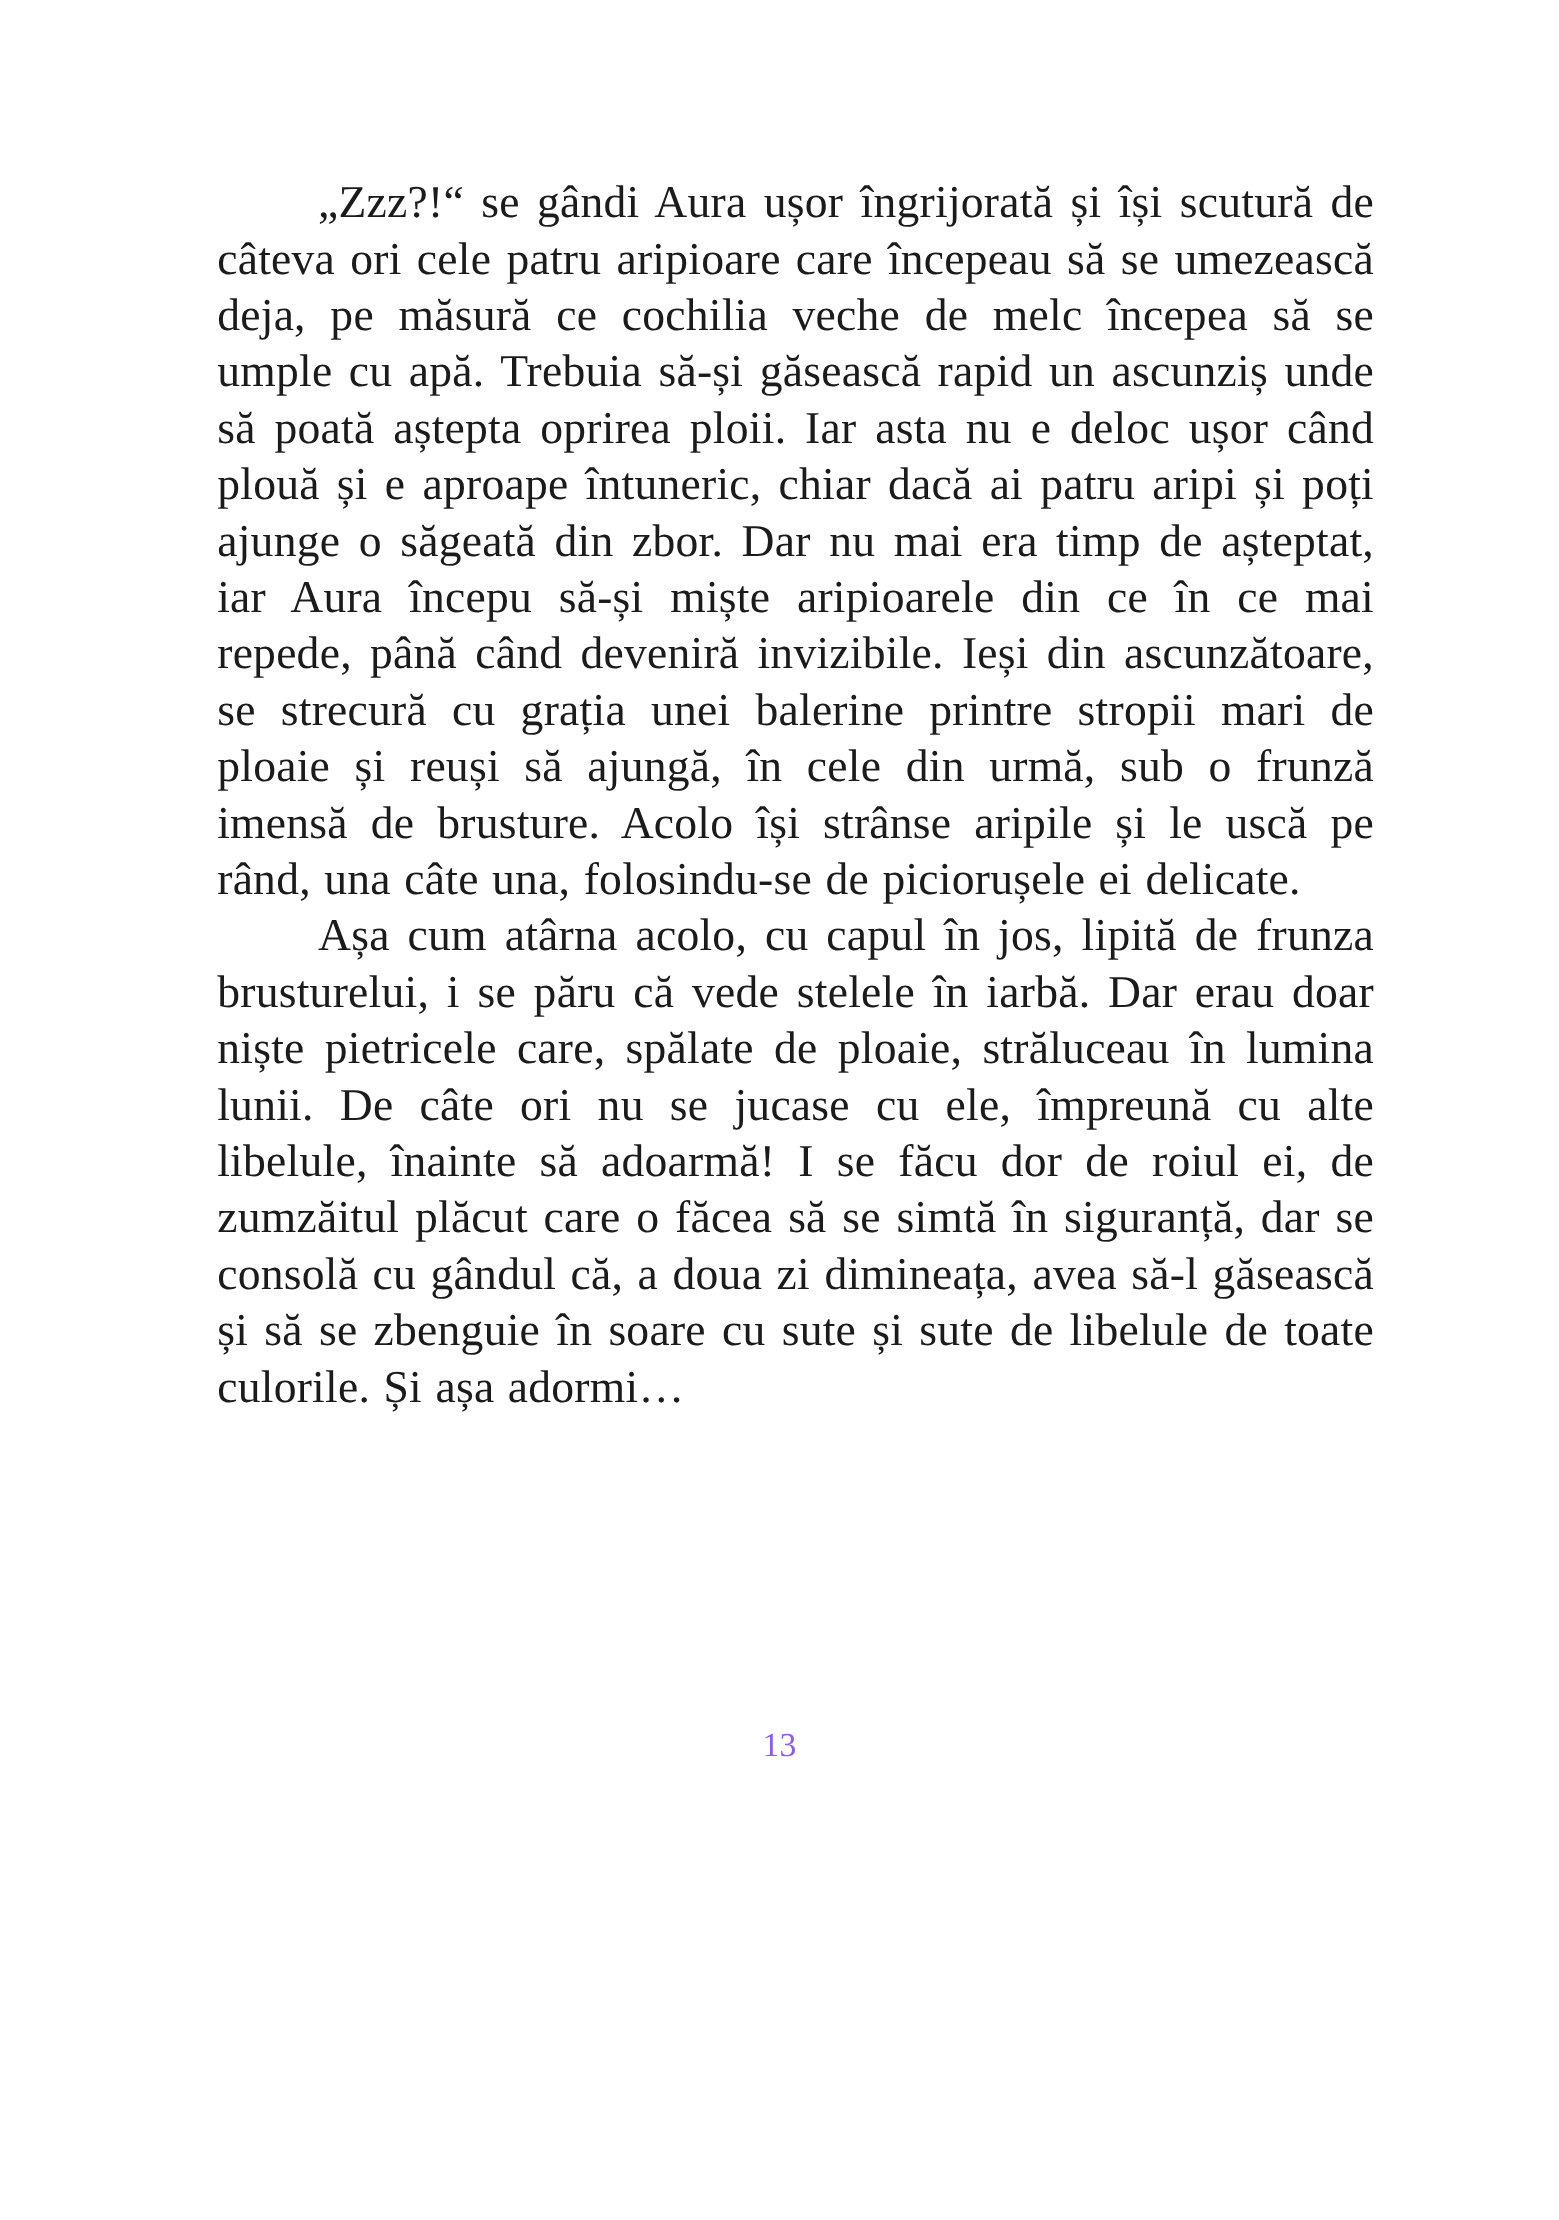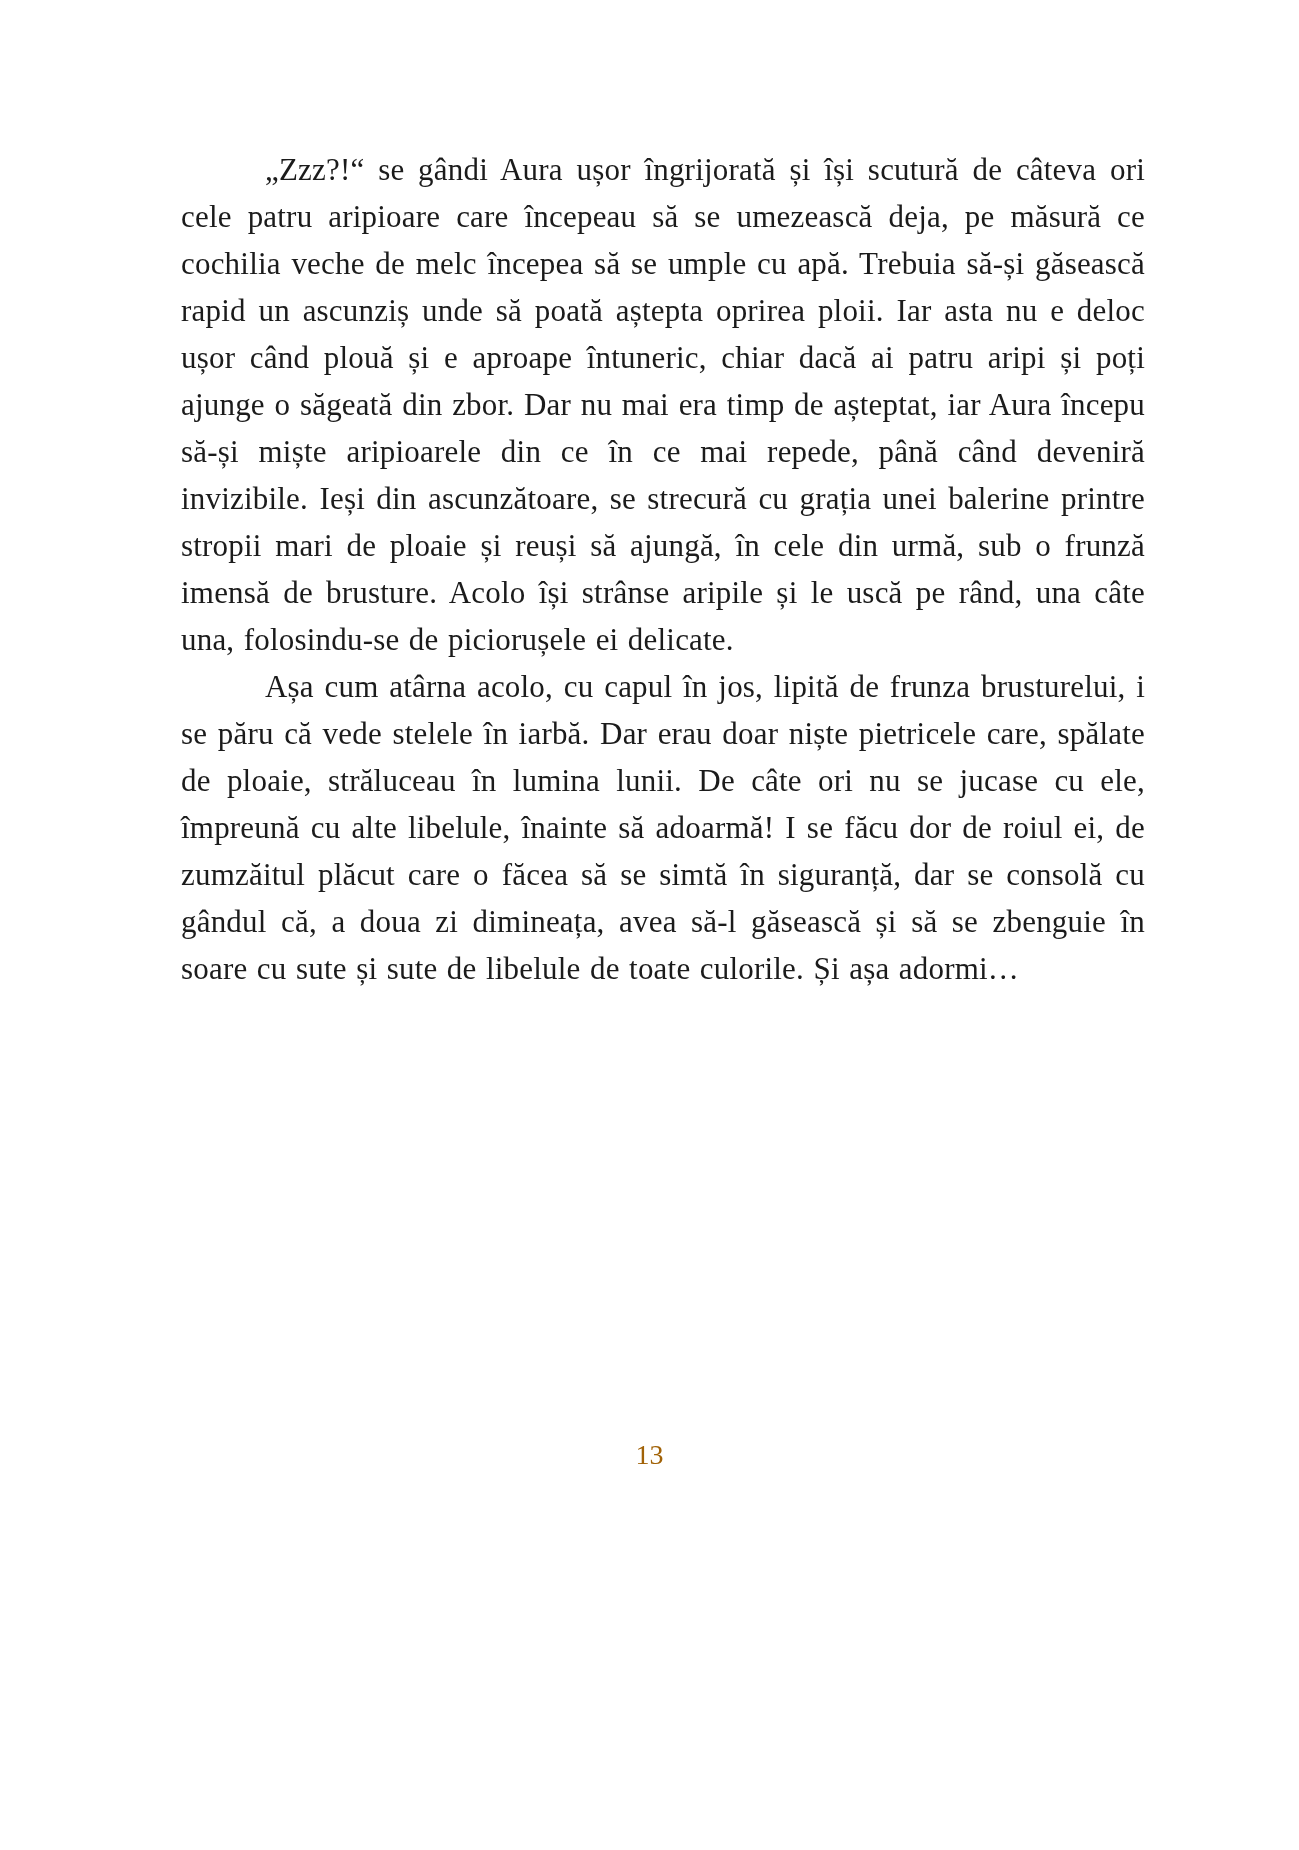--- a/index.html
+++ b/index.html
@@ -23,36 +23,36 @@
   }
   .text-block {
     position: absolute;
     left: 181px;
     top: 146px;
     width: 964px;
   }
   .para {
     margin: 0;
     padding: 0;
-    font-size: 31px;
+    font-size: 38px;
     line-height: 47px;
     text-align: justify;
     text-indent: 84px;
     word-spacing: 1.5px;
     letter-spacing: 0.2px;
   }
   .page-number {
     position: absolute;
     left: 0;
     right: 0;
     top: 1438px;
     text-align: center;
     font-size: 28px;
     line-height: 34px;
-    color: #a16207;
+    color: #8b5cf6;
   }
 </style>
 </head>
 <body>
 
 <div class="page">
   <main class="text-block">
     <p class="para">„Zzz?!“ se gândi Aura ușor îngrijorată și își scutură de câteva ori cele patru aripioare care începeau să se umezească deja, pe măsură ce cochilia veche de melc începea să se umple cu apă. Trebuia să-și găsească rapid un ascunziș unde să poată aștepta oprirea ploii. Iar asta nu e deloc ușor când plouă și e aproape întuneric, chiar dacă ai patru aripi și poți ajunge o săgeată din zbor. Dar nu mai era timp de așteptat, iar Aura începu să-și miște aripioarele din ce în ce mai repede, până când deveniră invizibile. Ieși din ascunzătoare, se strecură cu grația unei balerine printre stropii mari de ploaie și reuși să ajungă, în cele din urmă, sub o frunză imensă de brusture. Acolo își strânse aripile și le uscă pe rând, una câte una, folosindu-se de piciorușele ei delicate.</p>
     <p class="para">Așa cum atârna acolo, cu capul în jos, lipită de frunza brusturelui, i se păru că vede stelele în iarbă. Dar erau doar niște pietricele care, spălate de ploaie, străluceau în lumina lunii. De câte ori nu se jucase cu ele, împreună cu alte libelule, înainte să adoarmă! I se făcu dor de roiul ei, de zumzăitul plăcut care o făcea să se simtă în siguranță, dar se consolă cu gândul că, a doua zi dimineața, avea să-l găsească și să se zbenguie în soare cu sute și sute de libelule de toate culorile. Și așa adormi…</p>
   </main>

